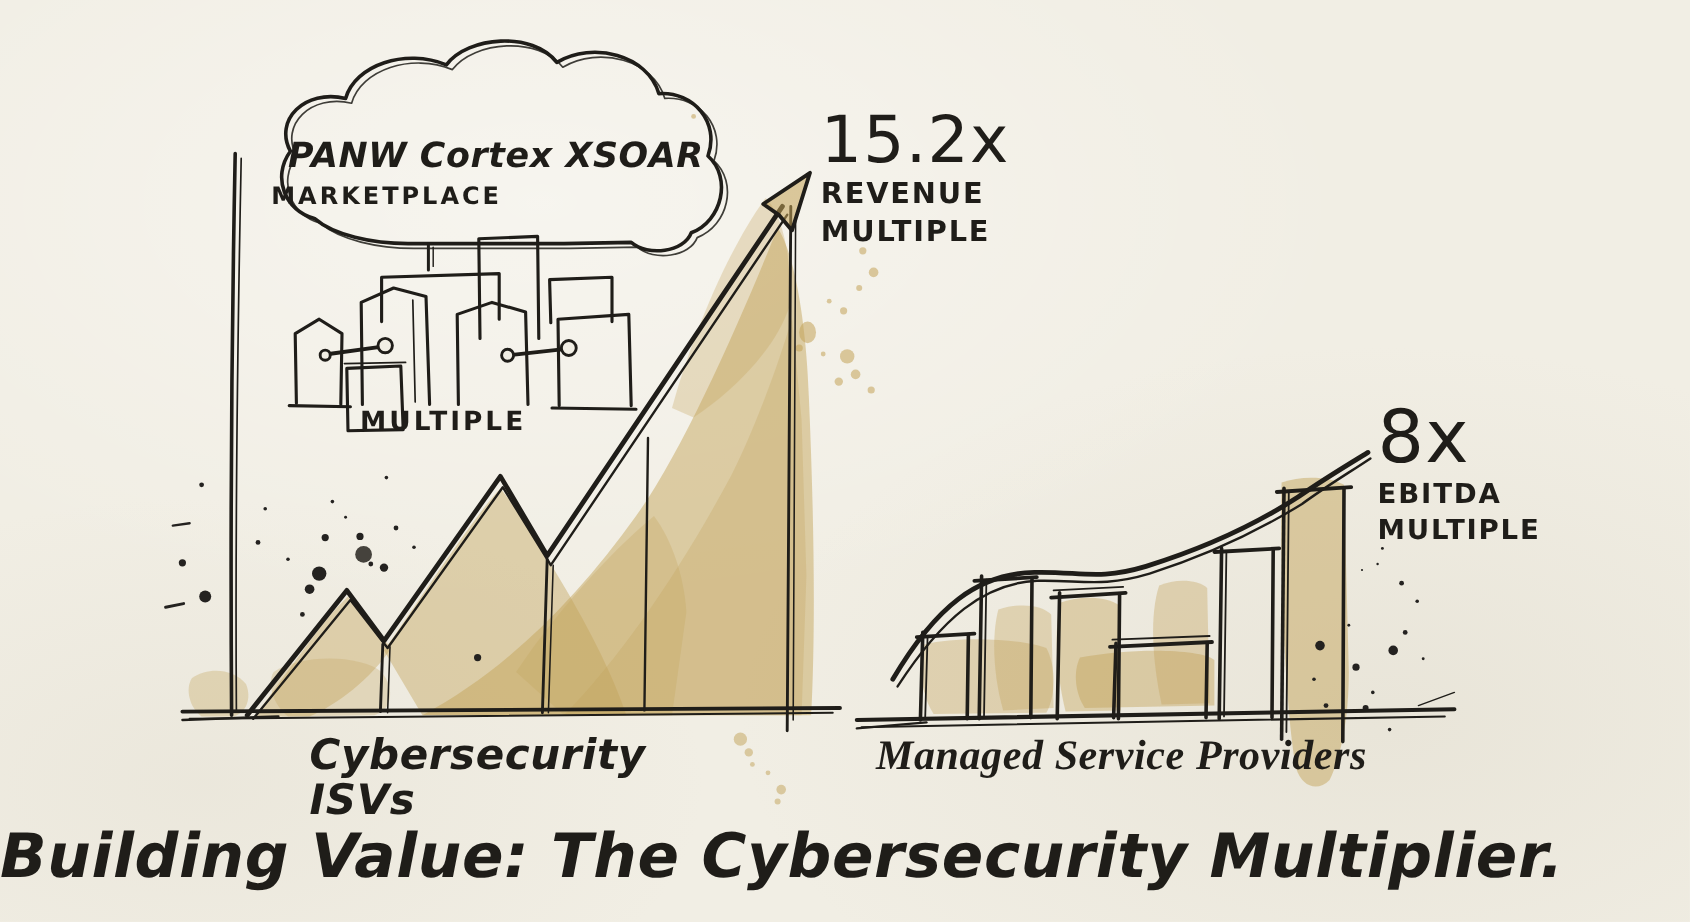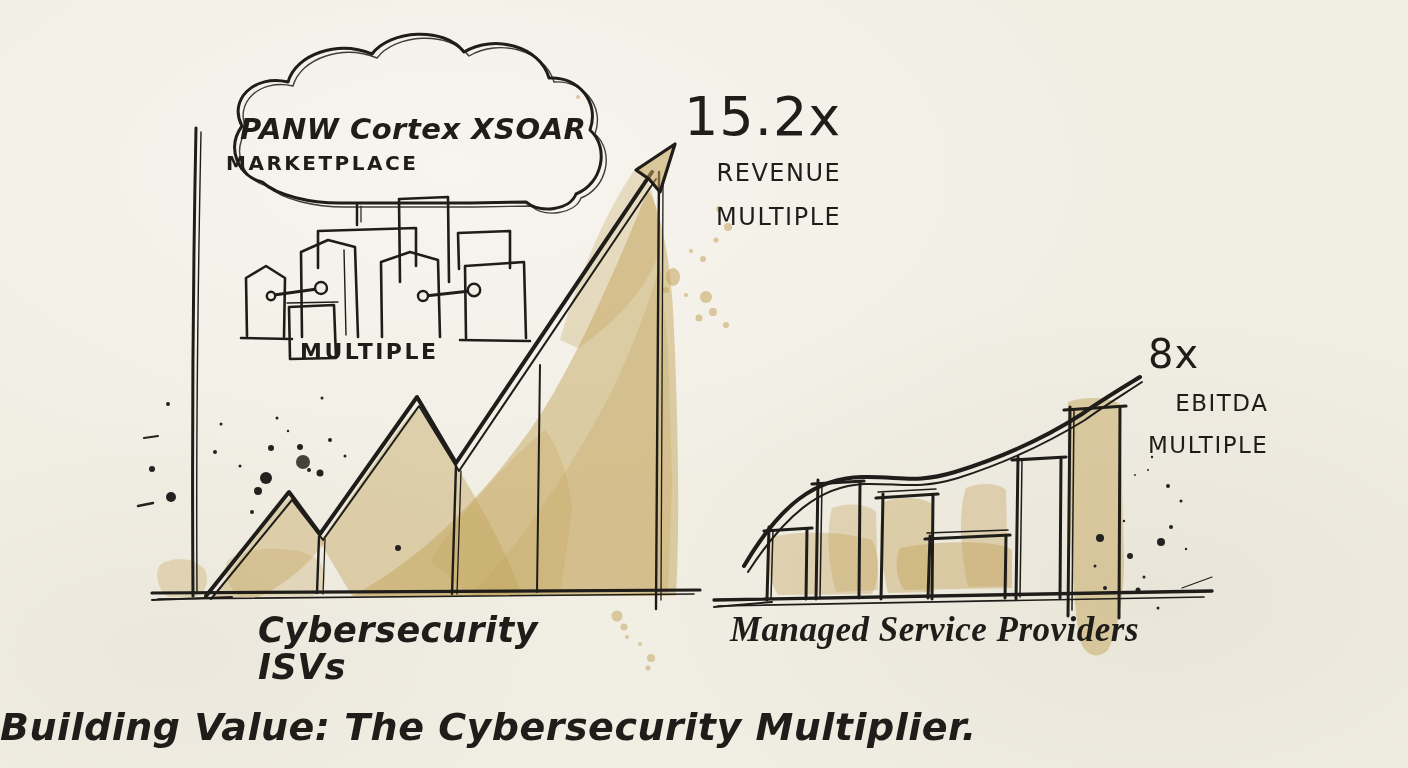--- a/index.html
+++ b/index.html
@@ -17,29 +17,29 @@
   svg{position:absolute;left:0;top:0;}
   .lbl{position:absolute;line-height:1.05;}
   .script{font-style:italic;font-weight:bold;letter-spacing:.5px;}
   .caps{font-weight:bold;letter-spacing:2.5px;}
   .center{text-align:left;}
   .cloud-title{left:240px;top:114px;width:350px;font-size:29px;}
   .cloud-sub{left:226px;top:153px;width:350px;font-size:20px;}
   .solutions{left:300px;top:340px;width:210px;font-size:22px;}
   .metric{position:absolute;}
   .metric .big{font-size:54px;font-weight:normal;letter-spacing:1px;line-height:1;}
-  .metric .cap{font-size:24px;font-weight:normal;letter-spacing:1.5px;margin-top:16px;line-height:1.15;text-align:right;}
+  .metric .cap{font-size:24px;font-weight:bold;letter-spacing:1.5px;margin-top:4px;line-height:1.15;}
   .metric-left{left:684px;top:90px;}
   .metric-right{left:1148px;top:334px;}
-  .metric-right .big{font-size:40px;}
+  .metric-right .big{font-size:61px;}
   .metric-right .cap{font-size:23px;}
   .axis-label{font-size:35px;font-style:italic;font-weight:bold;letter-spacing:.5px;}
   .axis-left{left:258px;top:612px;width:360px;font-style:italic;}
   .axis-right{left:730px;top:612px;width:460px;font-family:Liberation Serif, serif;}
-  .main-title{left:0;top:708px;width:1408px;font-size:38px;font-style:italic;font-weight:bold;letter-spacing:.5px;}
+  .main-title{left:0;top:688px;width:1408px;font-size:51px;font-style:italic;font-weight:bold;letter-spacing:.5px;}
 </style>
 </head>
 <body>
 
 <div class="stage">
 
 <svg width="1408" height="768" viewBox="0 0 1408 768">
 
   <g fill="#c2a258" stroke="none">
     <path d="M212 597 C240 560 270 515 290 497 L326 540 C310 565 280 588 258 597 Z" fill-opacity=".40"></path>

